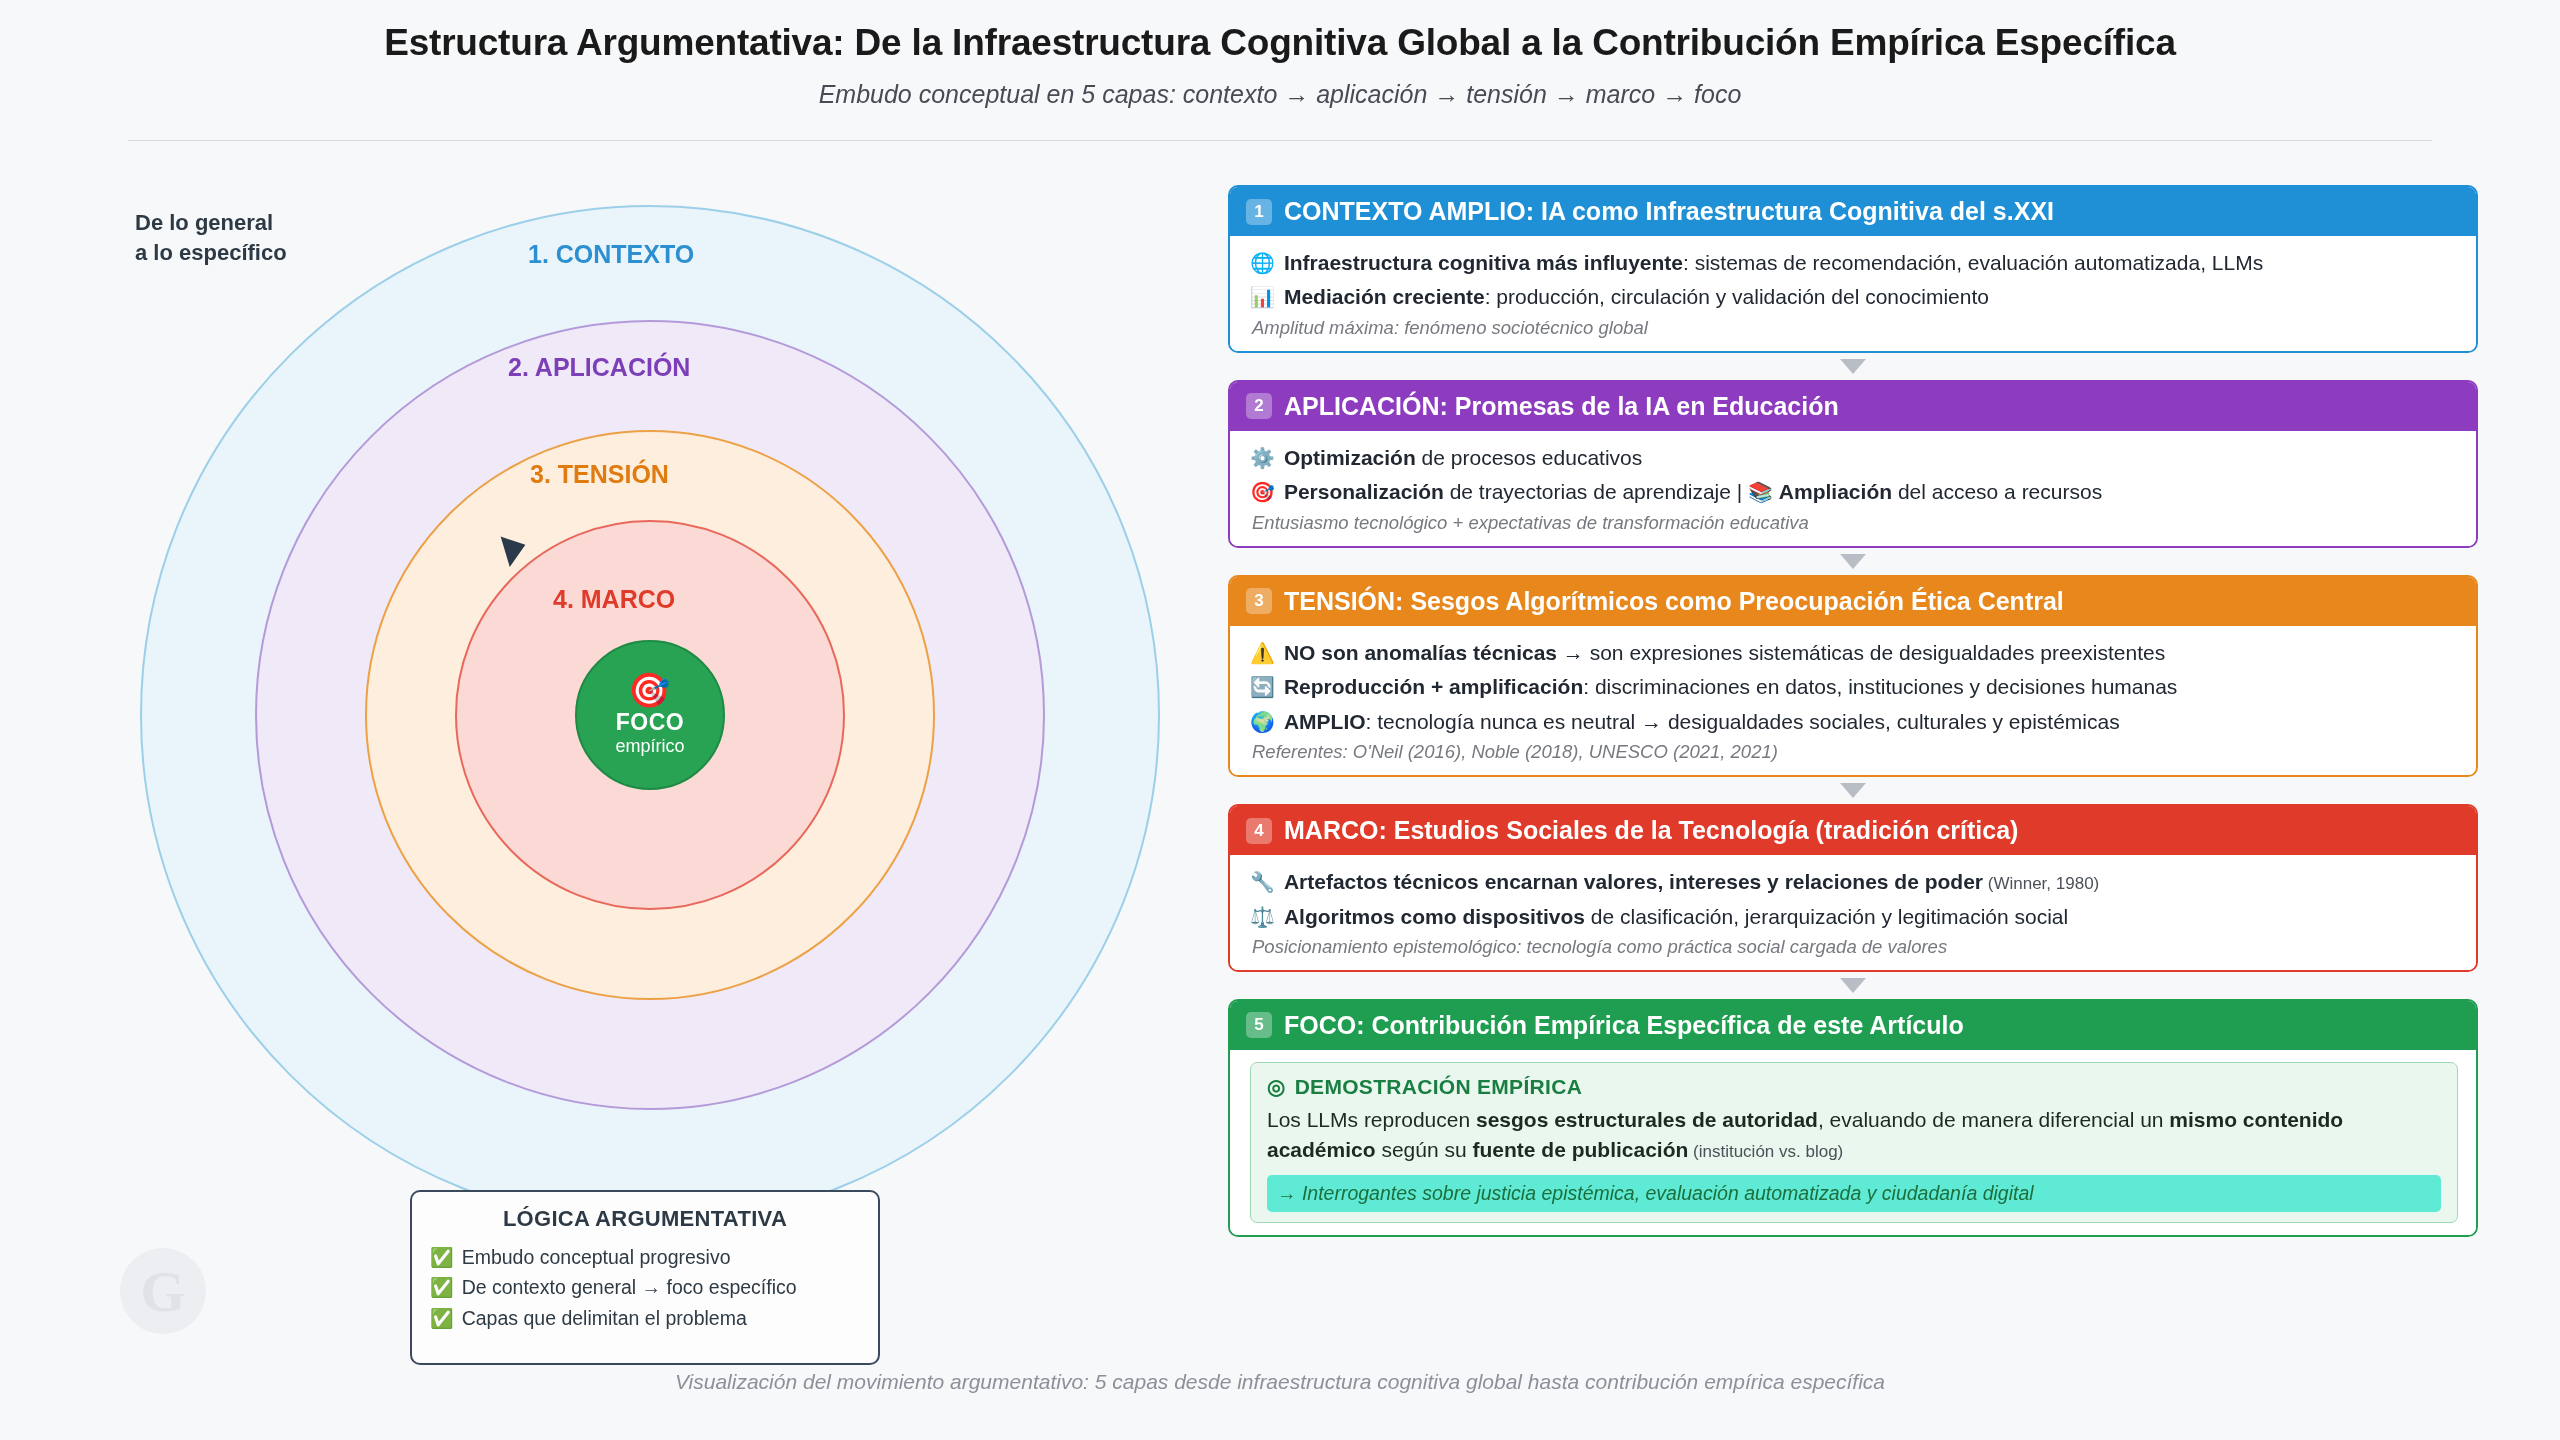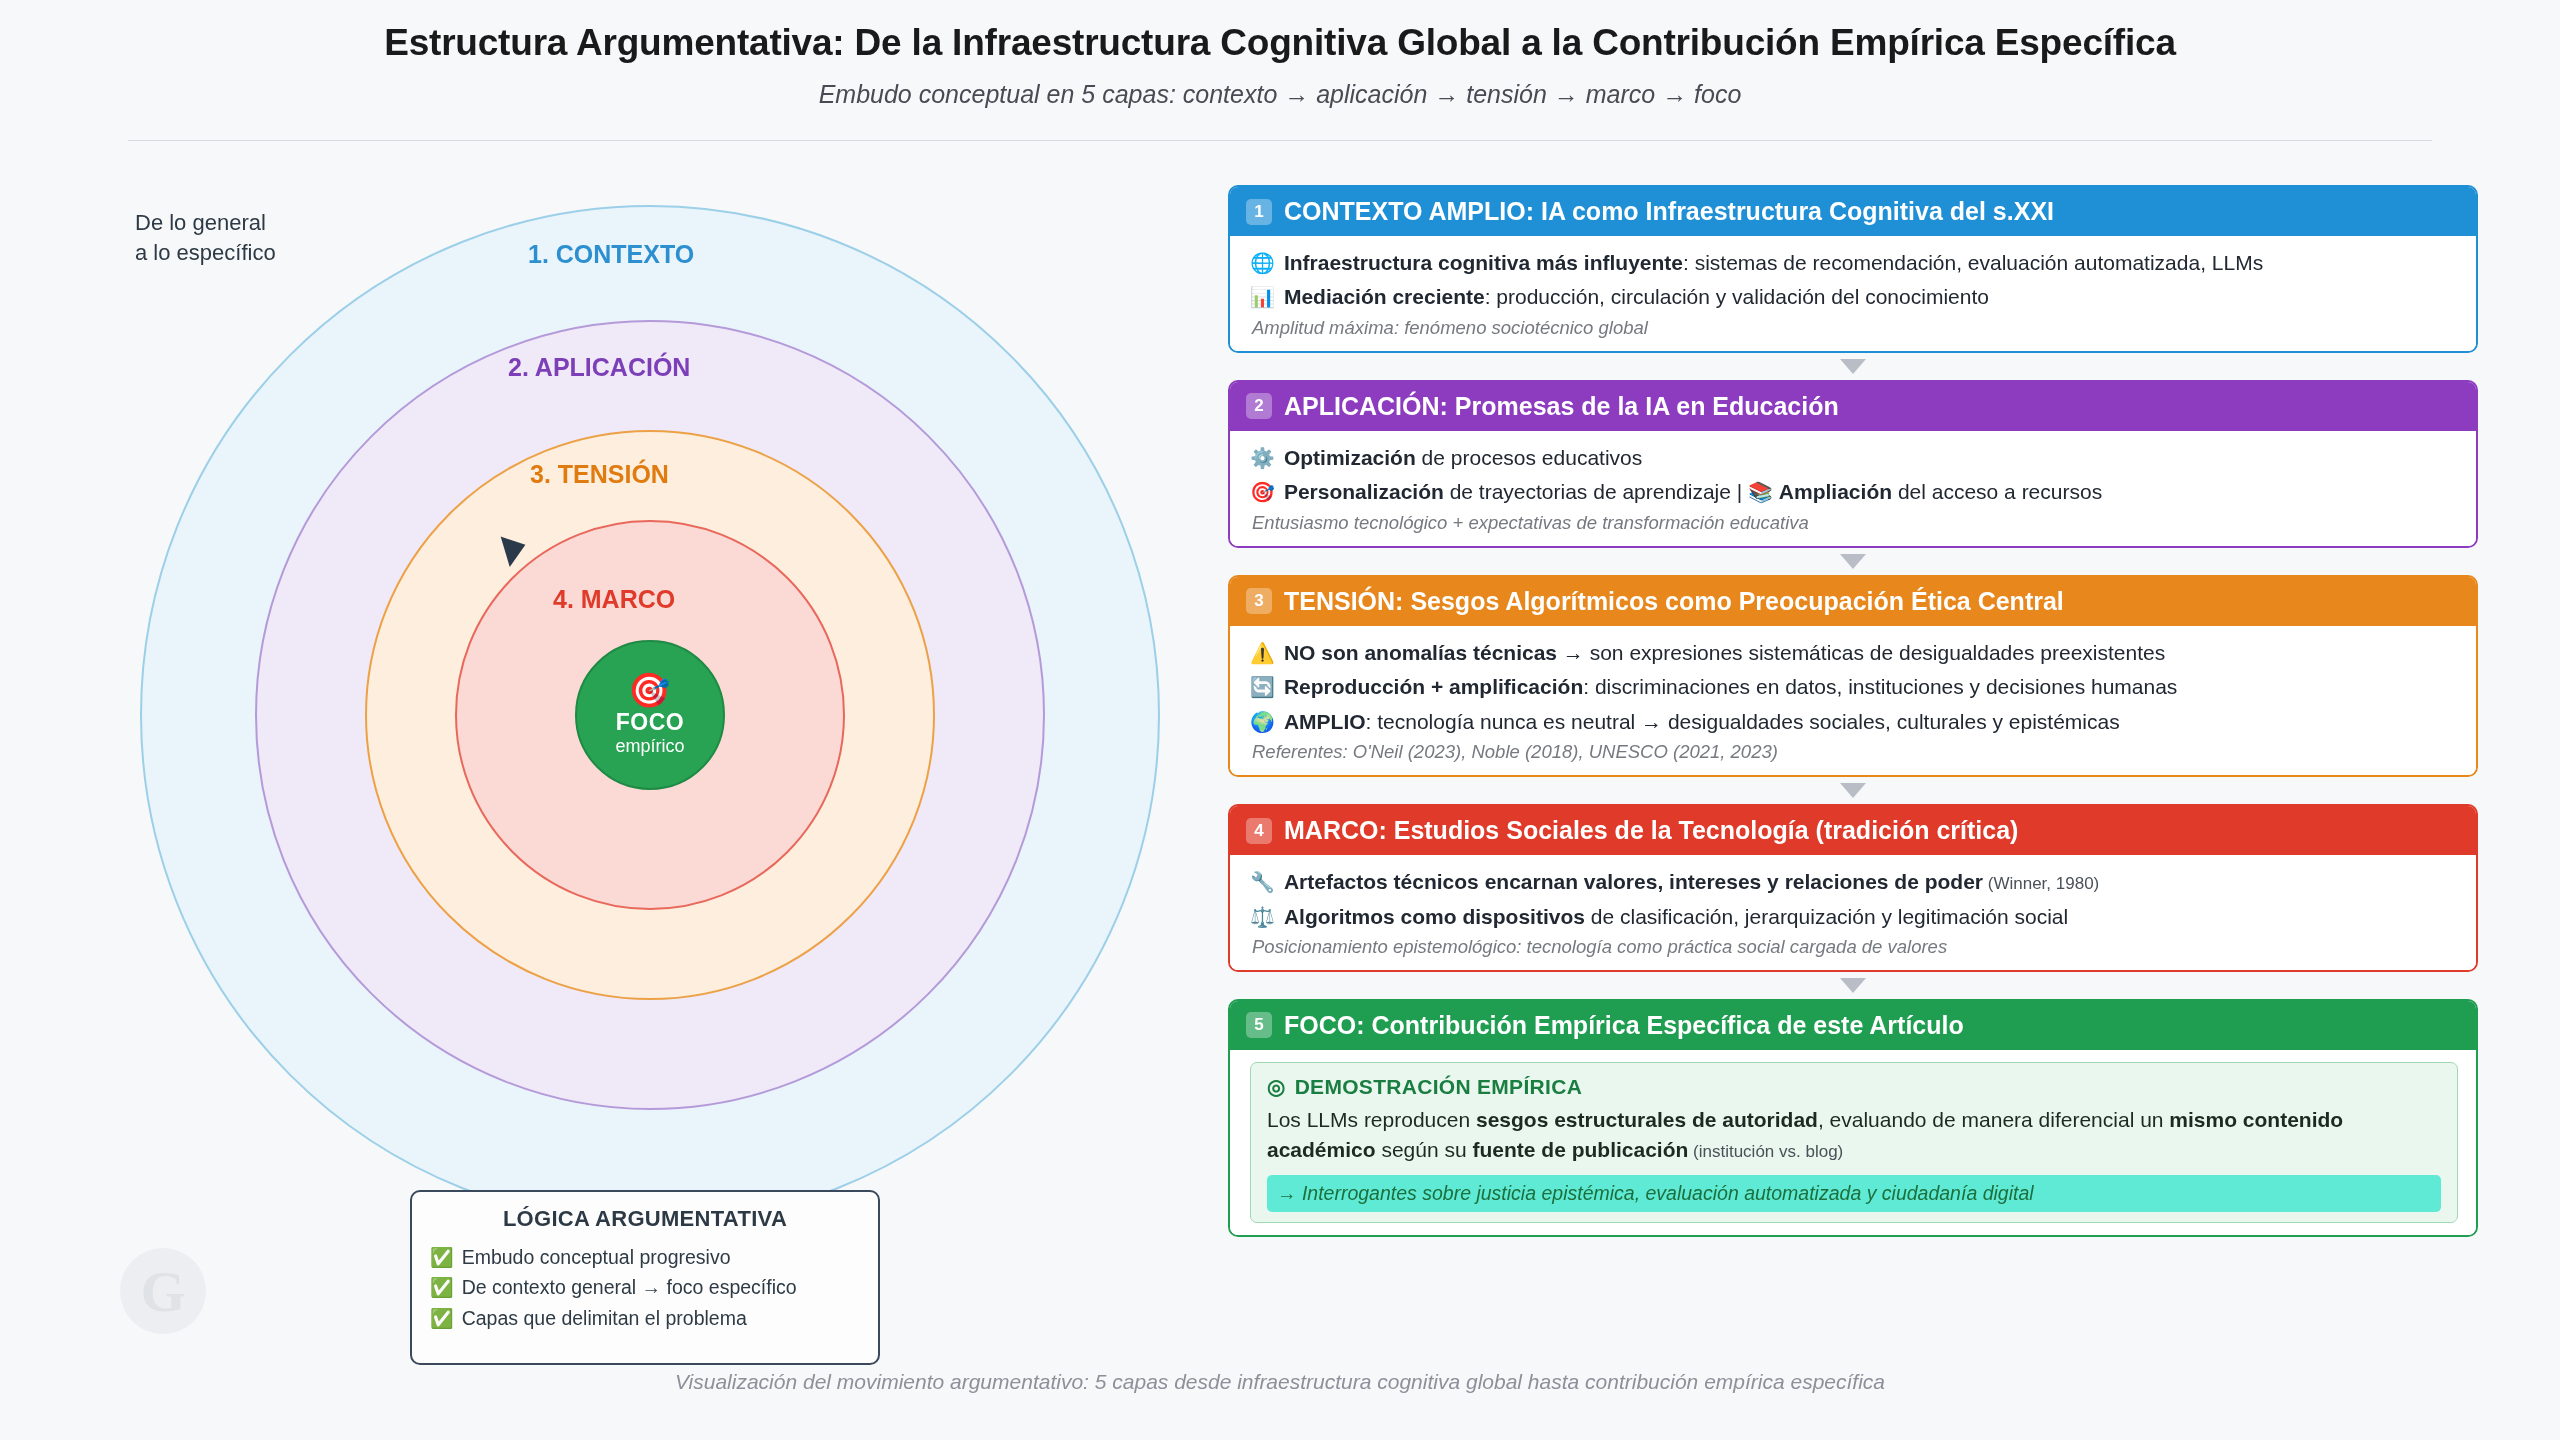--- a/index.html
+++ b/index.html
@@ -51,21 +51,21 @@
     height: 1px;
     background: #d6d8dd;
   }
 
   
   .left-label {
     position: absolute;
     top: 208px;
     left: 135px;
     font-size: 22px;
-    font-weight: normal;
+    font-weight: bold;
     color: #2d3a45;
     line-height: 1.35;
   }
   .circles {
     position: absolute;
     left: 130px;
     top: 185px;
     width: 1080px;
     height: 1000px;
   }
@@ -405,21 +405,21 @@
           <span><b>NO son anomalías técnicas</b><span> → son expresiones sistemáticas de desigualdades preexistentes</span></span>
         </div>
         <div class="row">
           <span class="ic">🔄</span>
           <span><b>Reproducción + amplificación</b><span>: discriminaciones en datos, instituciones y decisiones humanas</span></span>
         </div>
         <div class="row">
           <span class="ic">🌍</span>
           <span><b>AMPLIO</b><span>: tecnología nunca es neutral → desigualdades sociales, culturales y epistémicas</span></span>
         </div>
-        <div class="note">Referentes: O'Neil (2023), Noble (2018), UNESCO (2021, 2023)</div>
+        <div class="note">Referentes: O'Neil (2016), Noble (2018), UNESCO (2021, 2021)</div>
       </div>
     </div>
     <div class="arrow-down"></div>
 
     <div class="panel p4">
       <div class="panel-head">
         <span class="num">4</span>
         <span>MARCO: Estudios Sociales de la Tecnología (tradición crítica)</span>
       </div>
       <div class="panel-body">

